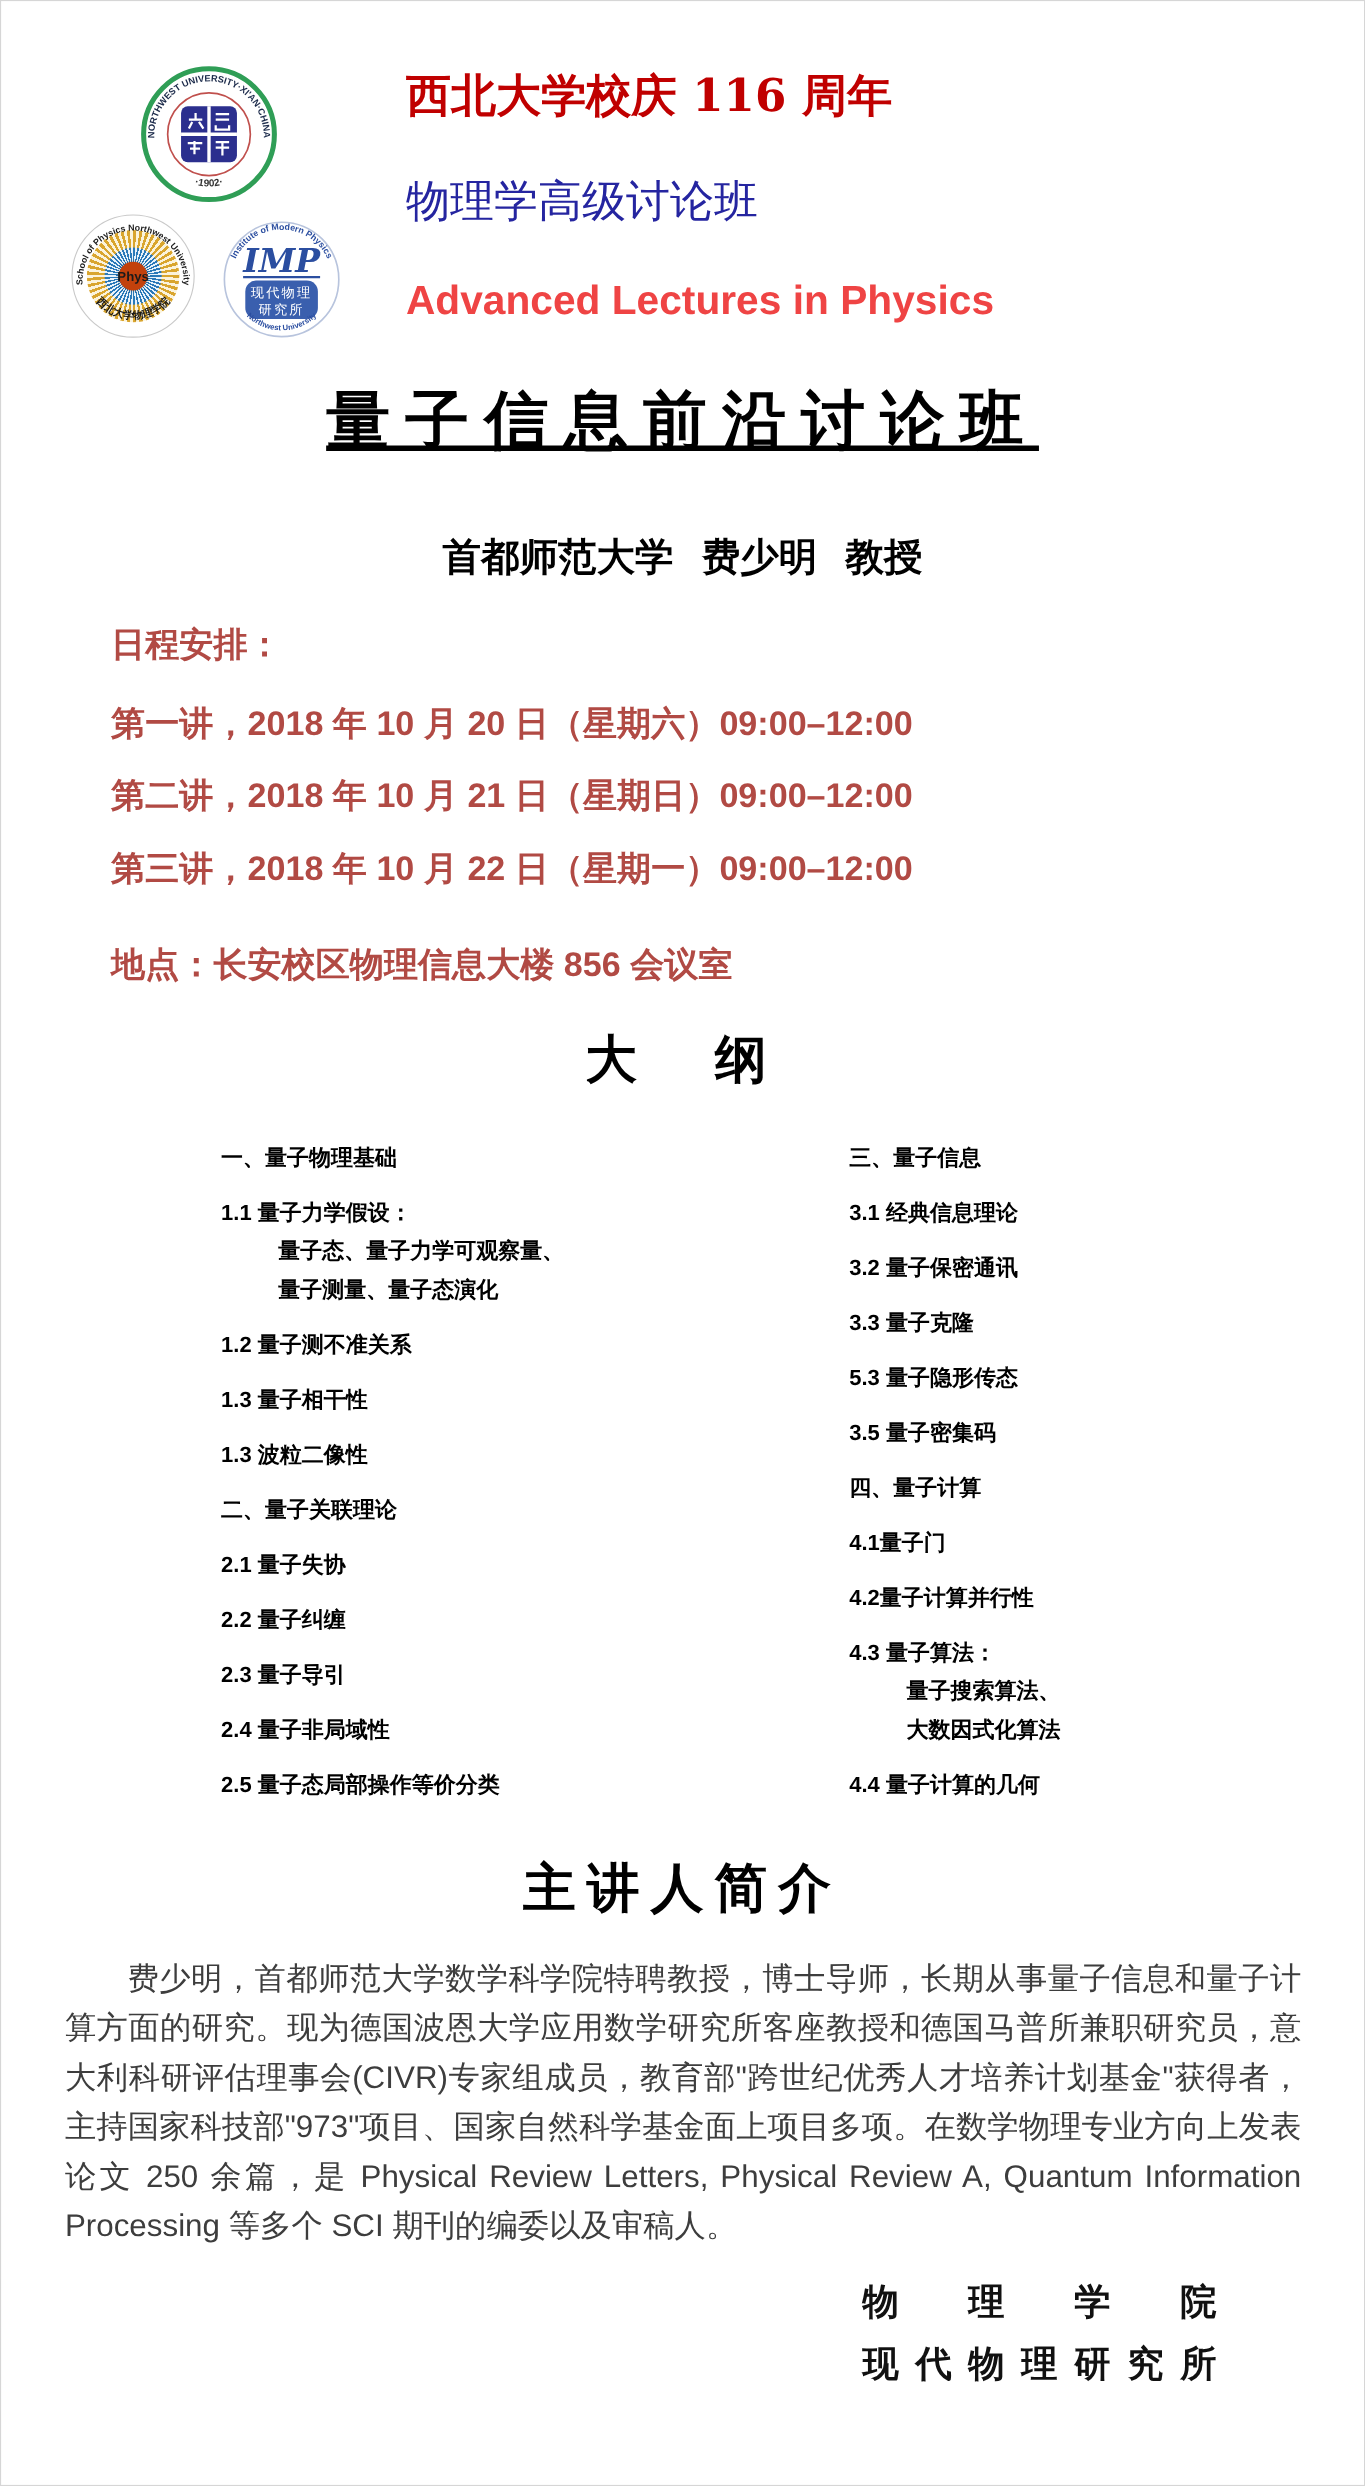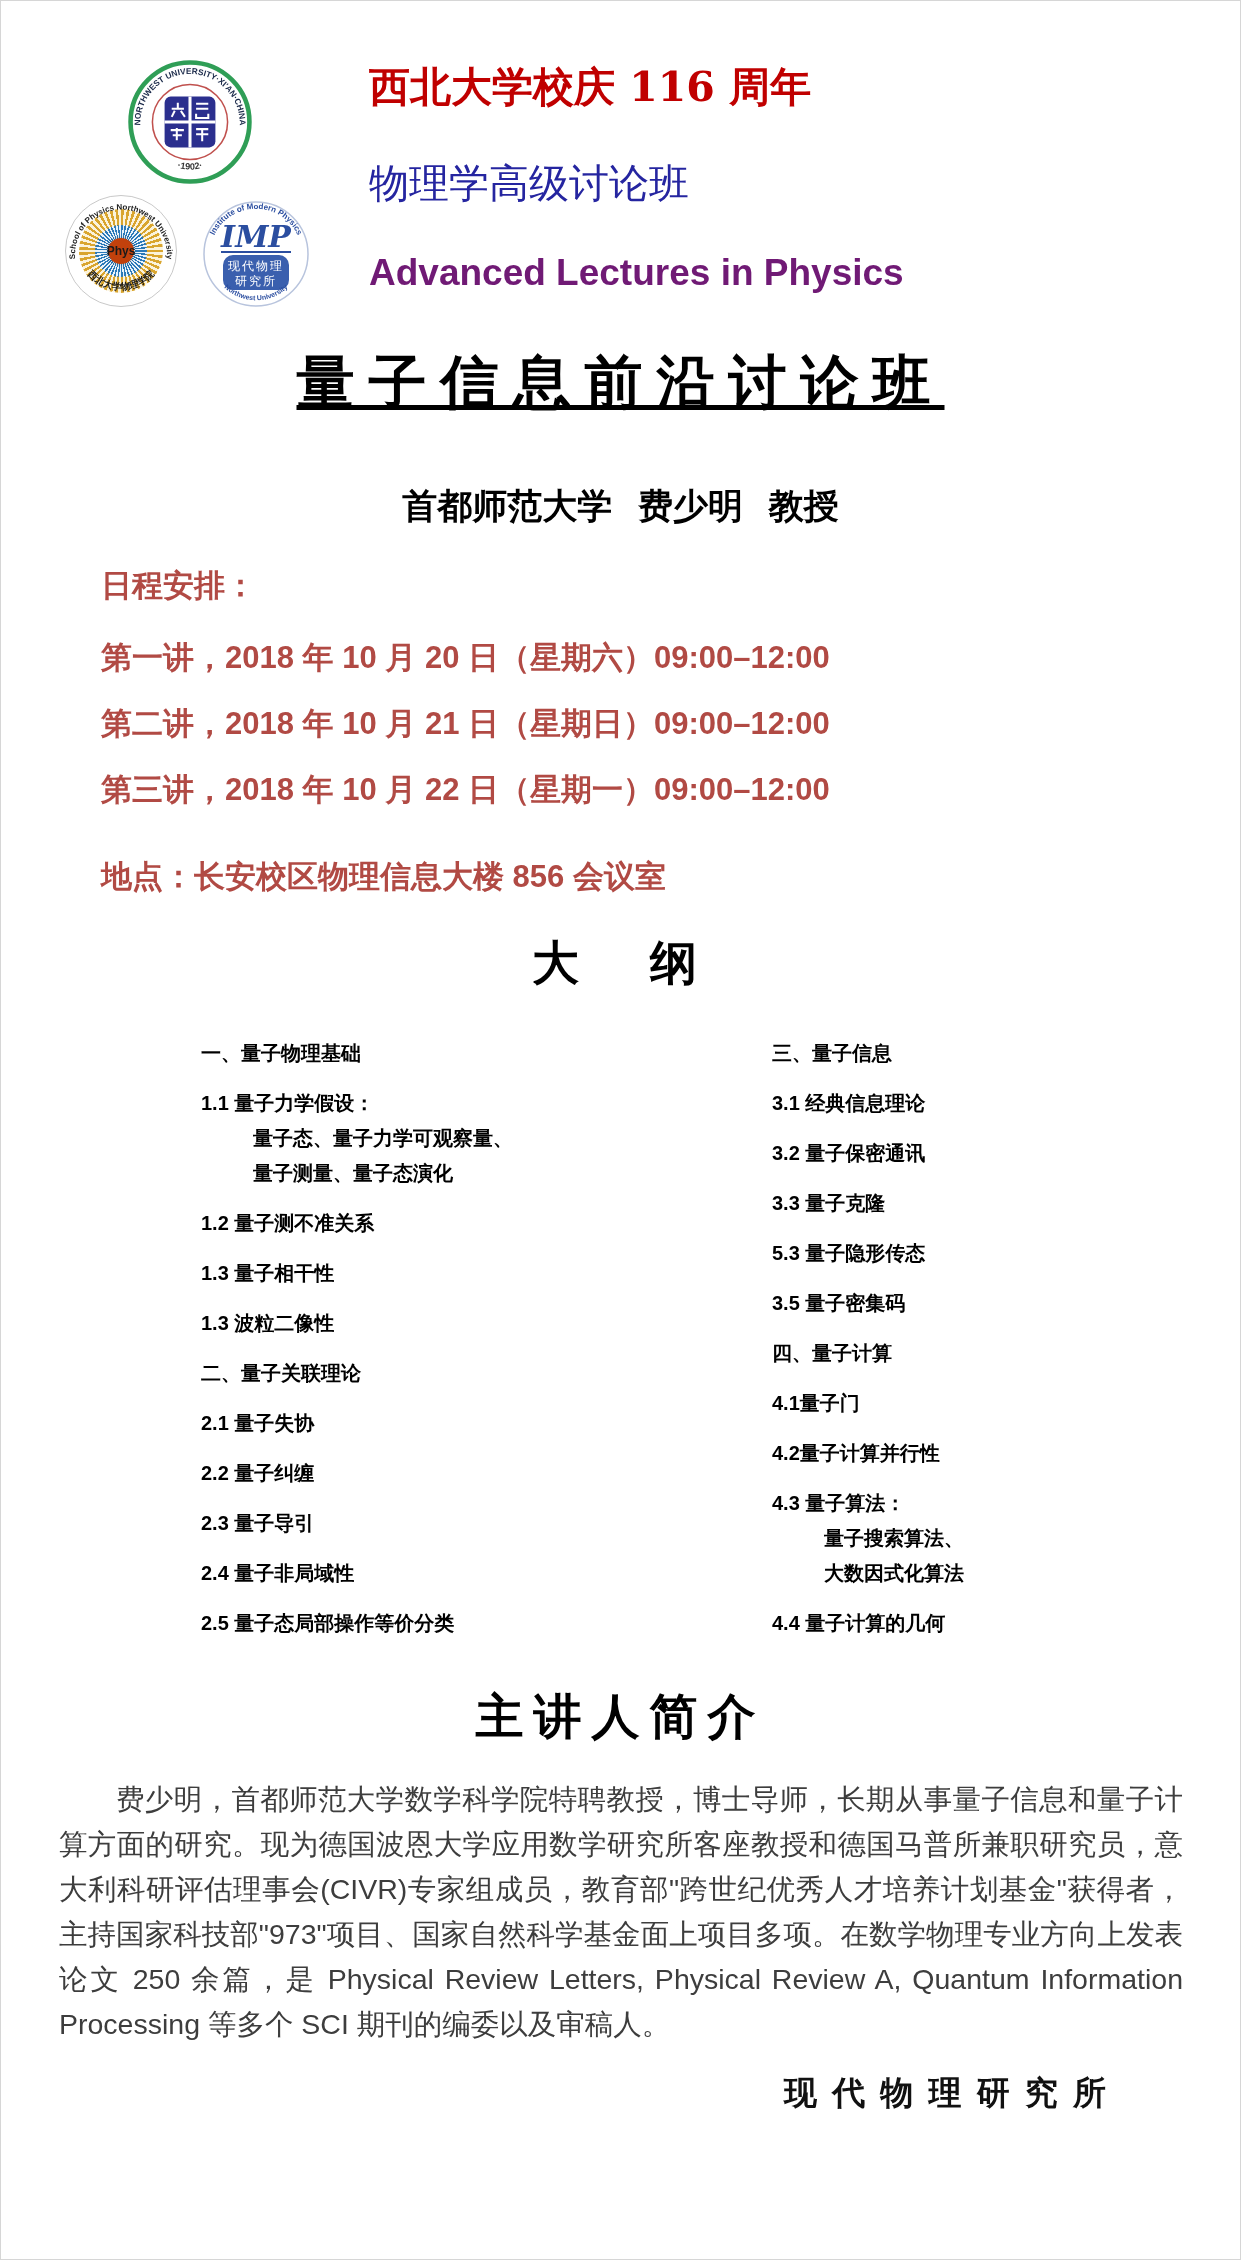--- a/index.html
+++ b/index.html
@@ -16,21 +16,21 @@
     background:repeating-conic-gradient(#2a79b8 0deg 4deg,#e8f2fa 4deg 8deg);}
   .phys-center{position:absolute;inset:42px;border-radius:50%;background:#c2410c;
     display:flex;align-items:center;justify-content:center;font-size:12px;font-weight:bold;color:#1a1a1a;
     box-shadow:0 0 4px rgba(0,0,0,.3);}
   .phys-ringtext{position:absolute;inset:0;}
   .logo-imp{position:absolute;left:201px;top:199px;width:108px;height:108px;}
   
   .hdr{position:absolute;left:368px;top:62px;}
   .hdr-red{font-family:"DejaVu Serif",serif;font-weight:bold;font-size:41px;line-height:48px;color:#C00000;margin-bottom:48px;white-space:nowrap;}
   .hdr-blue{font-family:"DejaVu Serif",serif;font-size:40px;line-height:48px;color:#2525A0;margin-bottom:44px;white-space:nowrap;}
-  .hdr-en{font-size:37px;line-height:44px;font-weight:bold;color:#701a75;white-space:nowrap;}
+  .hdr-en{font-size:37px;line-height:44px;font-weight:bold;color:#ef4444;white-space:nowrap;}
   
   .title{position:absolute;top:343px;left:0;width:100%;text-align:center;
     font-size:58px;font-weight:900;letter-spacing:14px;color:#000;text-decoration:underline;}
   .speaker{position:absolute;top:482px;left:0;width:100%;text-align:center;
     font-size:35px;font-weight:bold;word-spacing:16px;color:#000;}
   
   .schedule{position:absolute;left:100px;top:565px;color:#B14A44;font-weight:bold;font-size:31px;}
   .schedule div{line-height:40px;white-space:nowrap;}
   .sch-heading{margin-bottom:32px;}
   .sch-item{margin-bottom:26px;}
@@ -164,16 +164,17 @@
     <div class="entry">4.3 量子算法：</div>
     <div class="entry sub">量子搜索算法、</div>
     <div class="entry sub">大数因式化算法</div>
     <div class="entry">4.4 量子计算的几何</div>
   </div>
 
   <div class="bio-head">主讲人简介</div>
   <p class="bio-text">费少明，首都师范大学数学科学院特聘教授，博士导师，长期从事量子信息和量子计算方面的研究。现为德国波恩大学应用数学研究所客座教授和德国马普所兼职研究员，意大利科研评估理事会(CIVR)专家组成员，教育部"跨世纪优秀人才培养计划基金"获得者，主持国家科技部"973"项目、国家自然科学基金面上项目多项。在数学物理专业方向上发表论文 250 余篇，是 Physical Review Letters, Physical Review A, Quantum Information Processing 等多个 SCI 期刊的编委以及审稿人。</p>
 
   <div class="signature">
+    <div class="sig-line">物理学院</div>
     <div class="sig-line">现代物理研究所</div>
   </div>
 
 </div>
 
 </body></html>

